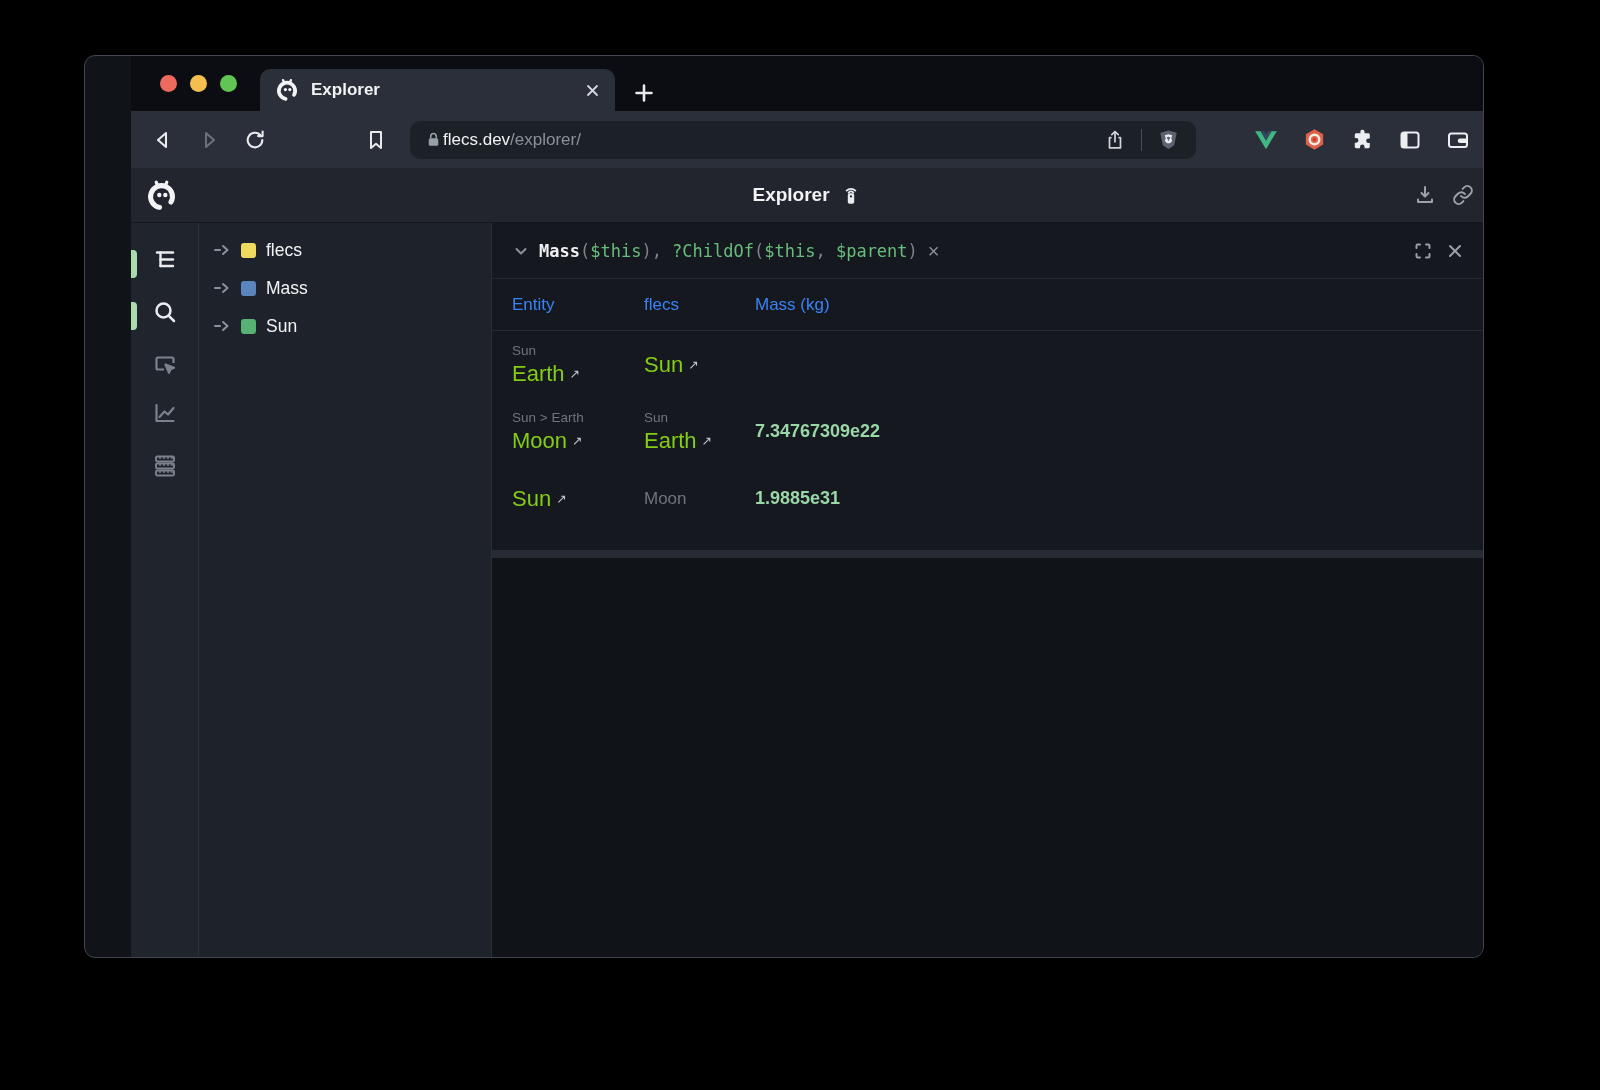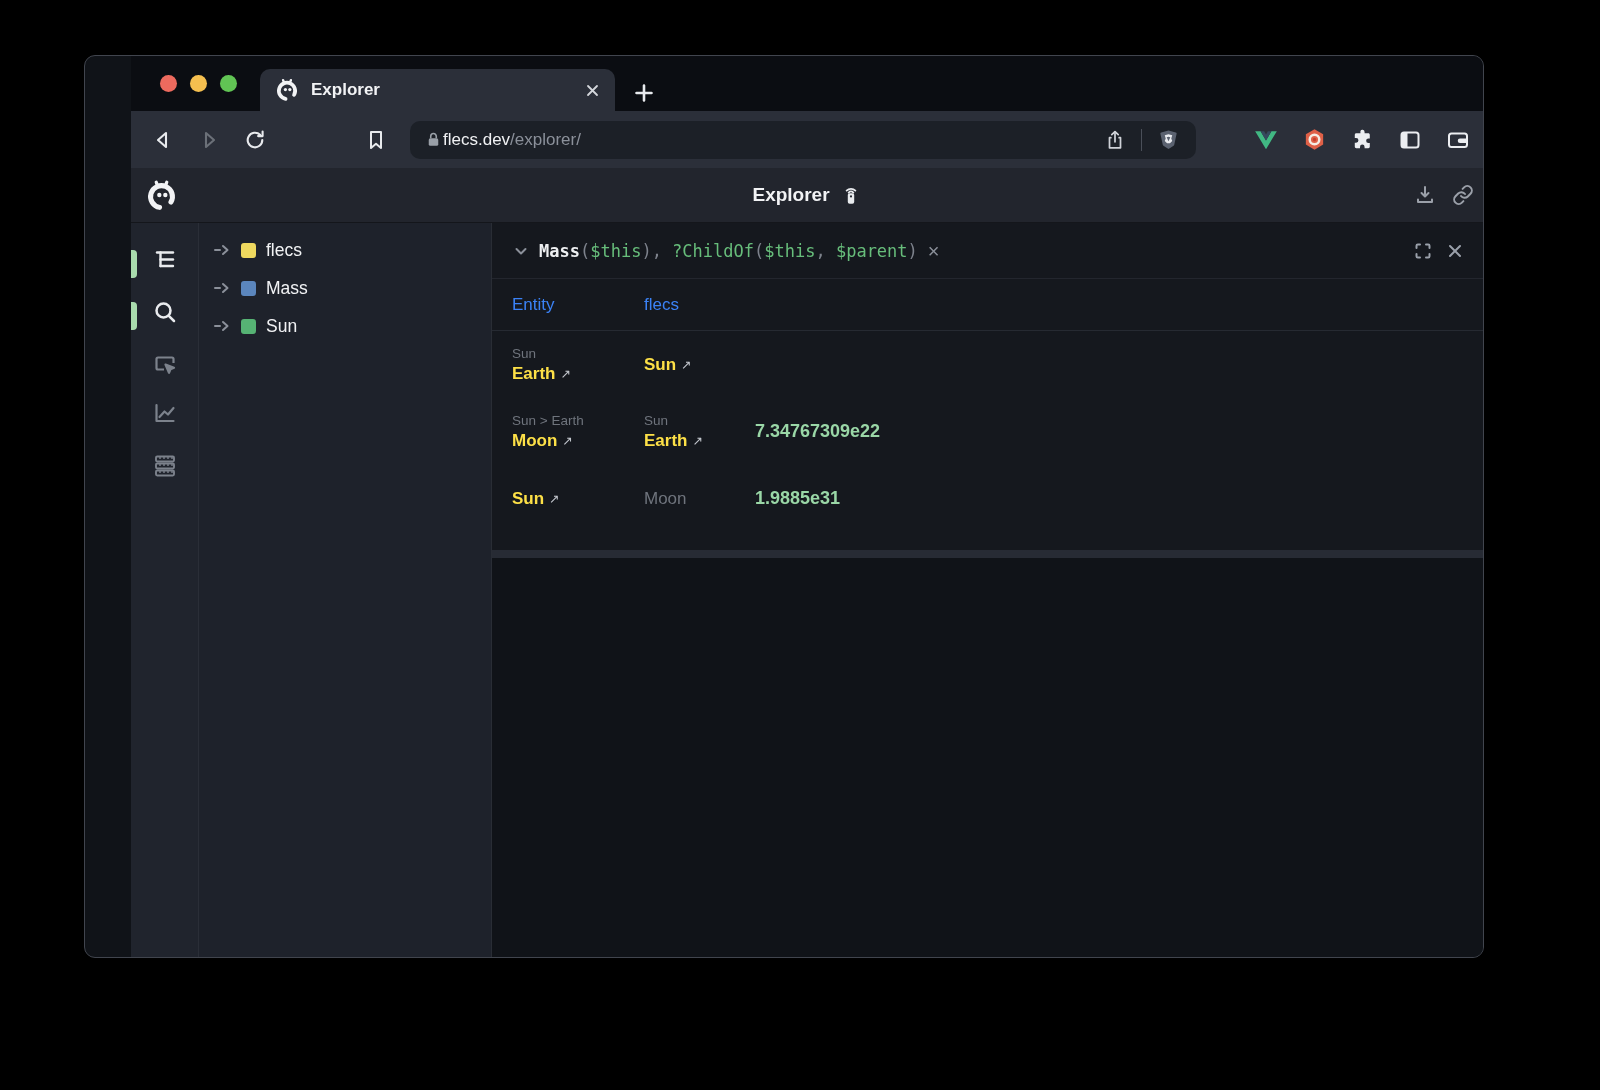--- a/index.html
+++ b/index.html
@@ -83,21 +83,21 @@
   .q-actions { display:flex; align-items:center; gap:15px; color:#9aa0aa; }
 
   .thead { display:grid; grid-template-columns:132px 111px 1fr; padding-left:20px; height:52px;
            align-items:center; color:#3b82f6; font-size:17px;
            border-bottom:1px solid #262a32; flex:none; }
   .trow { display:grid; grid-template-columns:132px 111px 1fr; padding-left:20px; height:67px;
           align-items:center; }
   .cell2 { display:flex; flex-direction:column; justify-content:center; }
   .path-line { font-size:13.5px; color:#6f747d; margin-bottom:3px; white-space:nowrap; }
   .name-line { display:flex; align-items:center; white-space:nowrap; }
-  .ename { color:#fde047; font-size:17px; font-weight:700; }
+  .ename { color:#84cc16; font-size:22px; font-weight:400; }
   .earr { color:#c3c7ce; font-size:12.5px; margin-left:5px; }
   .none { color:#6f747d; font-size:17px; }
   .mass { color:#9ad7a7; font-size:18px; font-weight:700; }
 
   .card-footer { margin-top:auto; height:8px; background:#272b34; flex:none; }
   .canvas-rest { flex:1; }
 </style>
 </head>
 <body>
 
@@ -358,20 +358,21 @@
               <svg width="16" height="16" viewBox="0 0 16 16" fill="none" stroke="currentColor" stroke-width="2" stroke-linecap="round">
                 <path d="M3 3l10 10M13 3L3 13"></path>
               </svg>
             </span>
           </span>
         </div>
 
         <div class="thead">
           <span>Entity</span>
           <span>flecs</span>
+          <span>Mass (kg)</span>
         </div>
 
         <div class="trow">
           <div class="cell2">
             <div class="path-line">Sun</div>
             <div class="name-line">
                 <span class="ename">Earth</span>
                 <span class="earr">↗</span>
               </div>
           </div>

